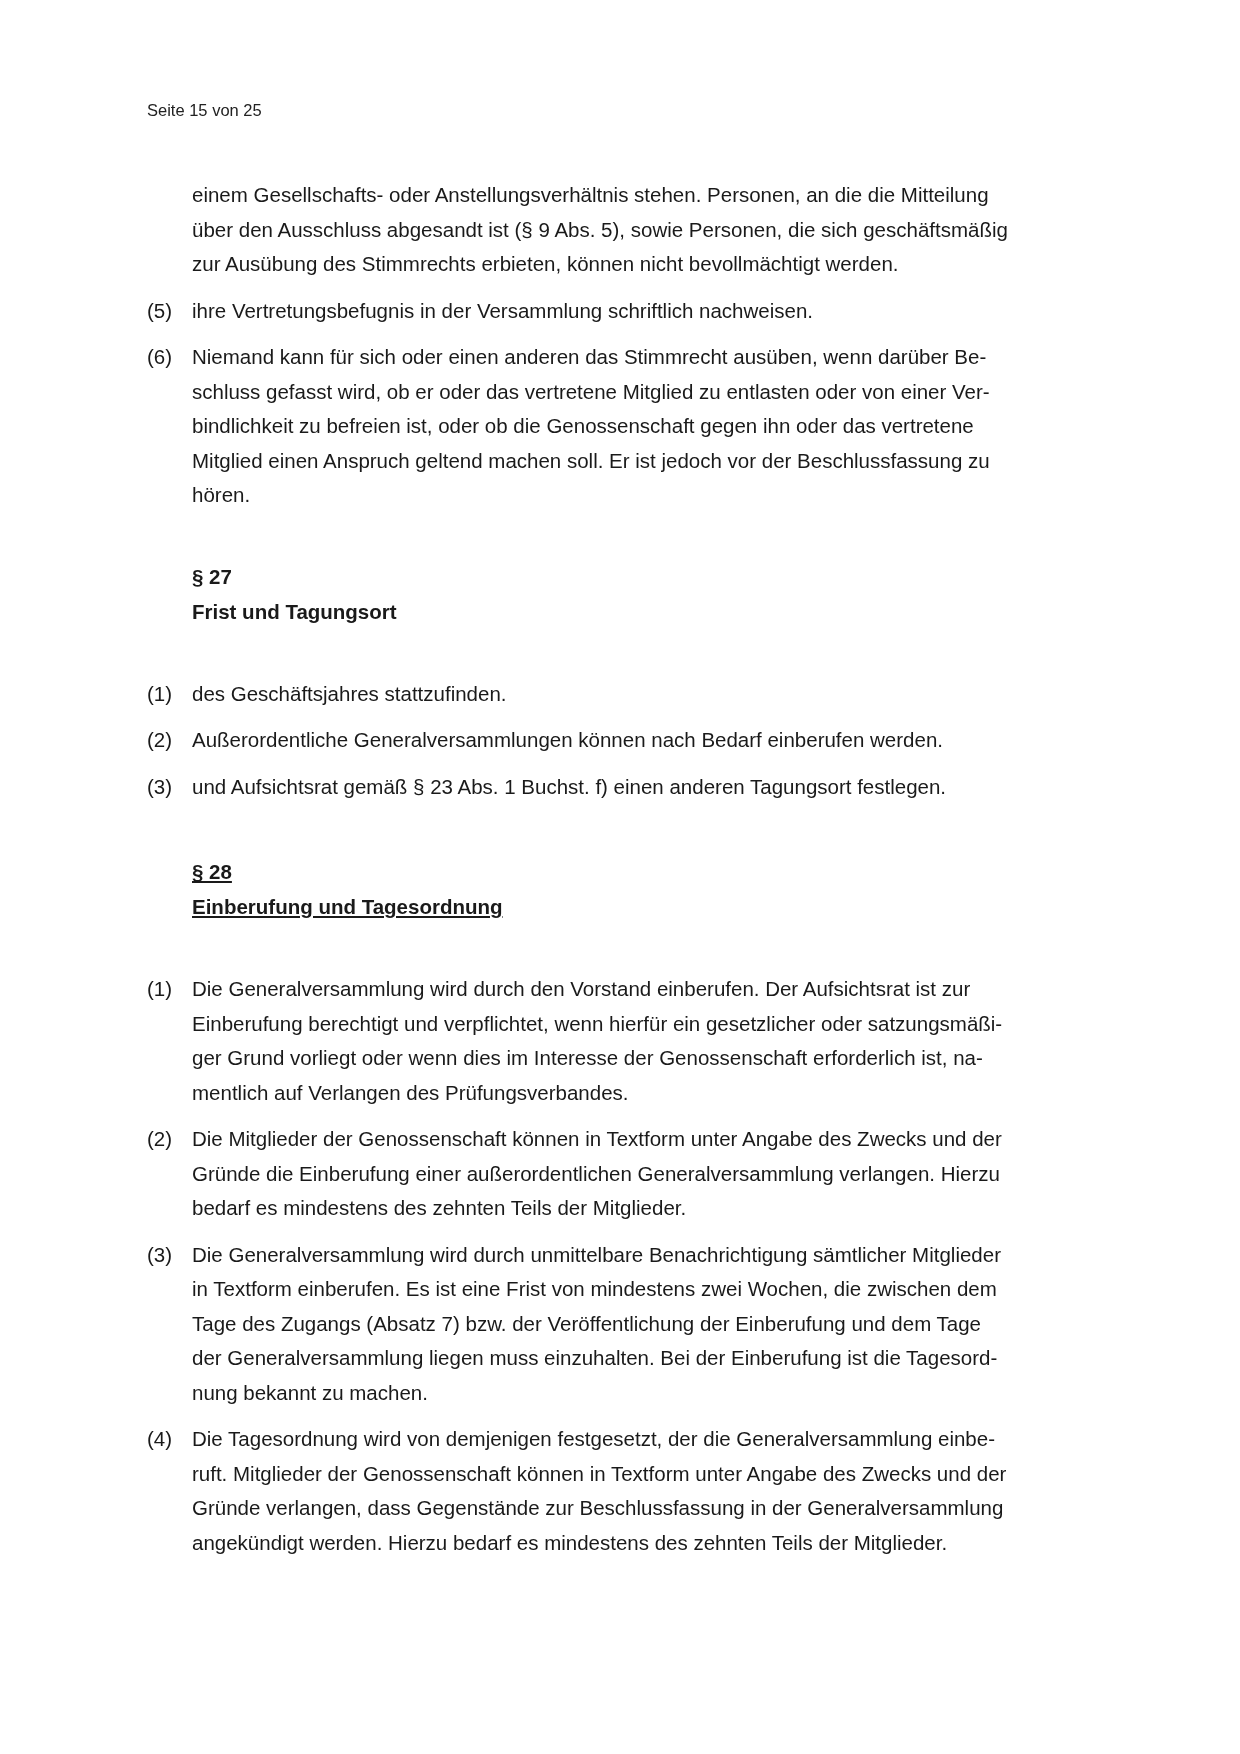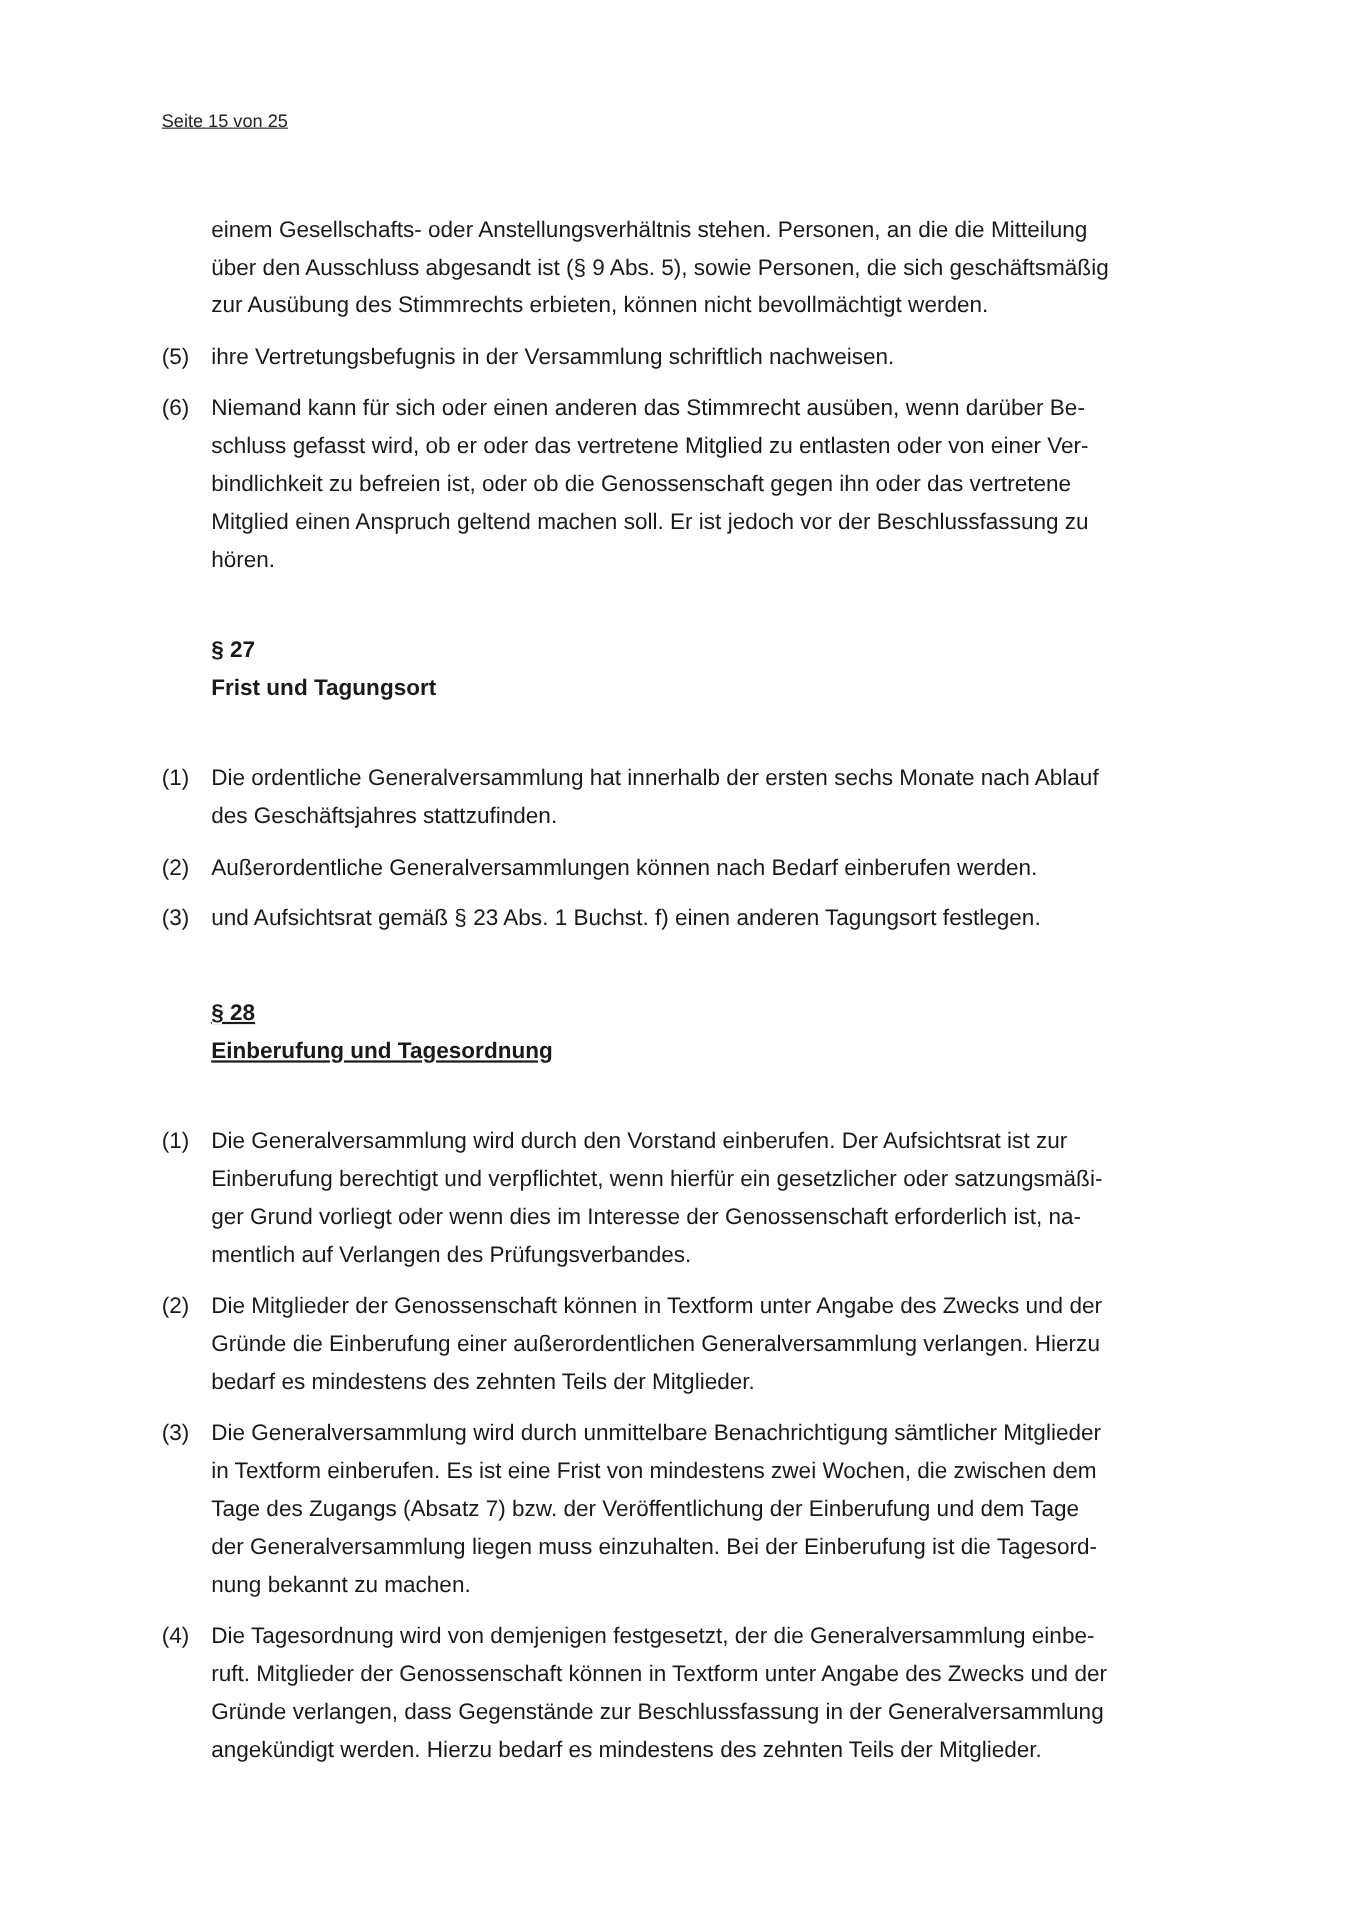--- a/index.html
+++ b/index.html
@@ -2,23 +2,23 @@
 <html><head>
 <meta charset="utf-8">
 <style>
   html, body { margin: 0; padding: 0; background: #ffffff; }
   body {
     width: 1240px; height: 1754px; position: relative; overflow: hidden;
     font-family: "Liberation Sans", sans-serif; color: #1a1a1a;
   }
   .page-header {
     position: absolute; left: 147px; top: 101px;
-    font-size: 16.5px; color: #222; text-decoration: underline;
+    font-size: 16.5px; color: #222;
   }
-  .content { position: absolute; left: 147px; top: 192px; width: 970px; }
+  .content { position: absolute; left: 147px; top: 178px; width: 970px; }
   .para { position: relative; padding-left: 45px; margin-bottom: 12px; }
   .para .num { position: absolute; left: 0; top: 0; font-size: 20.5px; line-height: 34.5px; }
   .para .line { display: block; font-size: 20.5px; line-height: 34.5px; white-space: nowrap; }
   .cont { padding-left: 45px; margin-bottom: 12px; }
   .cont .line { display: block; font-size: 20.5px; line-height: 34.5px; white-space: nowrap; }
   .section-head { text-align: left; font-weight: bold; font-size: 20.5px; line-height: 35px; width: 970px; margin-left: 45px; margin-left: 0; }
   .section-head .inner { margin-left: 45px; width: 925px; }
   #s27 { margin-top: 46px; margin-bottom: 48px; }
   #s28 { margin-top: 50px; margin-bottom: 48px; text-decoration: underline; }
 </style>
@@ -51,21 +51,20 @@
 
   <div class="section-head" id="s27">
     <div class="inner">
       <div>§ 27</div>
       <div>Frist und Tagungsort</div>
     </div>
   </div>
 
   <div class="para">
     <span class="num">(1)</span>
-    <span class="line">Die ordentliche Generalversammlung hat innerhalb der ersten sechs Monate nach Ablauf</span>
     <span class="line">des Geschäftsjahres stattzufinden.</span>
   </div>
   <div class="para">
     <span class="num">(2)</span>
     <span class="line">Außerordentliche Generalversammlungen können nach Bedarf einberufen werden.</span>
   </div>
   <div class="para">
     <span class="num">(3)</span>
     <span class="line">und Aufsichtsrat gemäß § 23 Abs. 1 Buchst. f) einen anderen Tagungsort festlegen.</span>
   </div>

